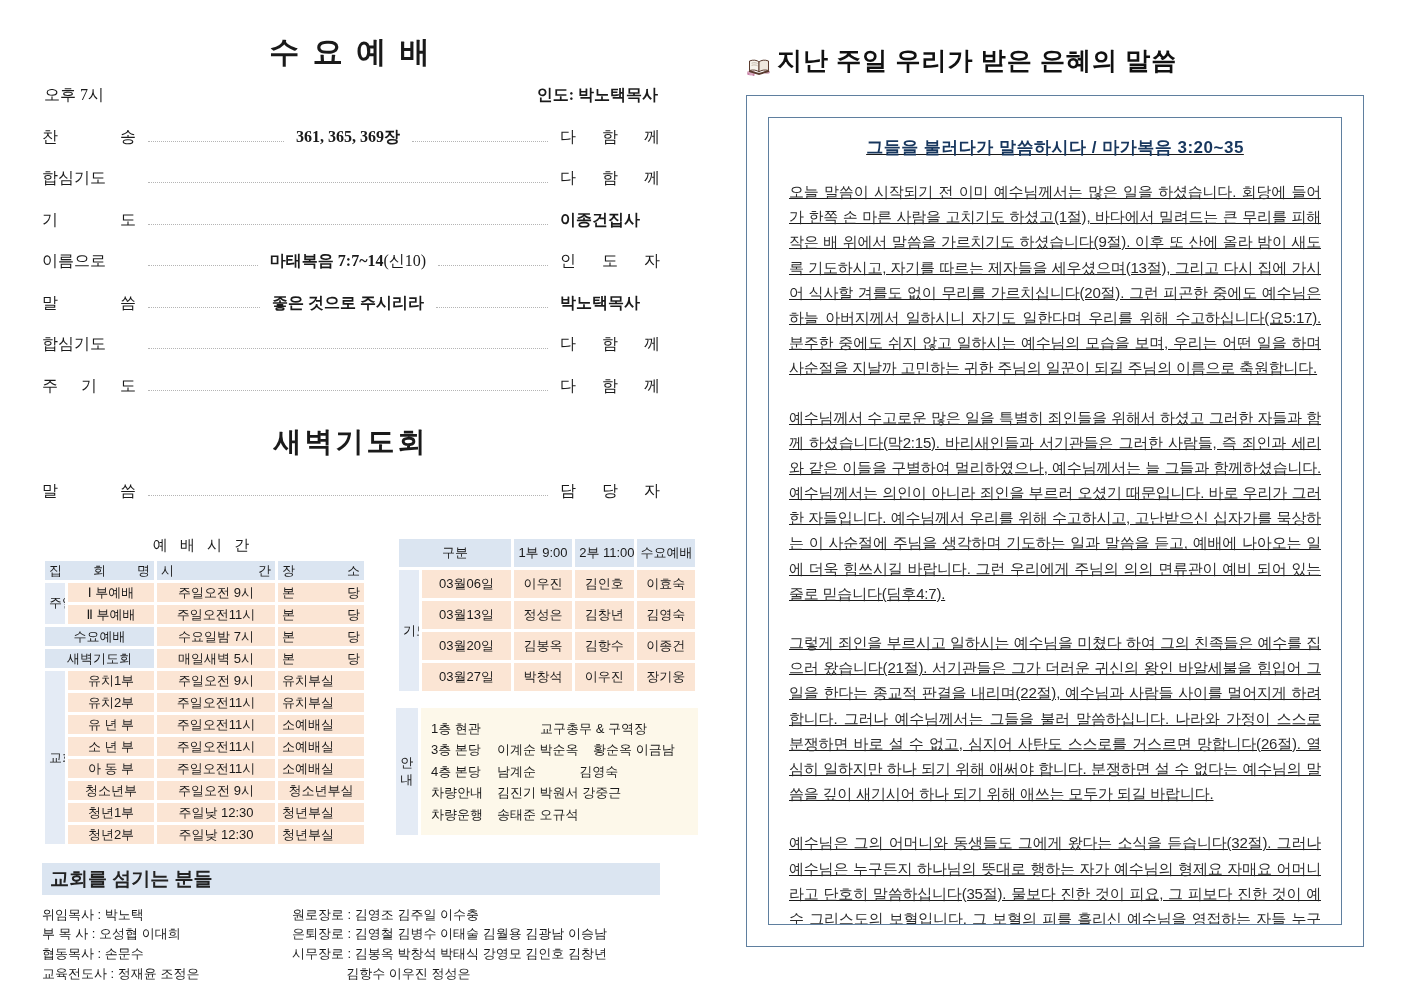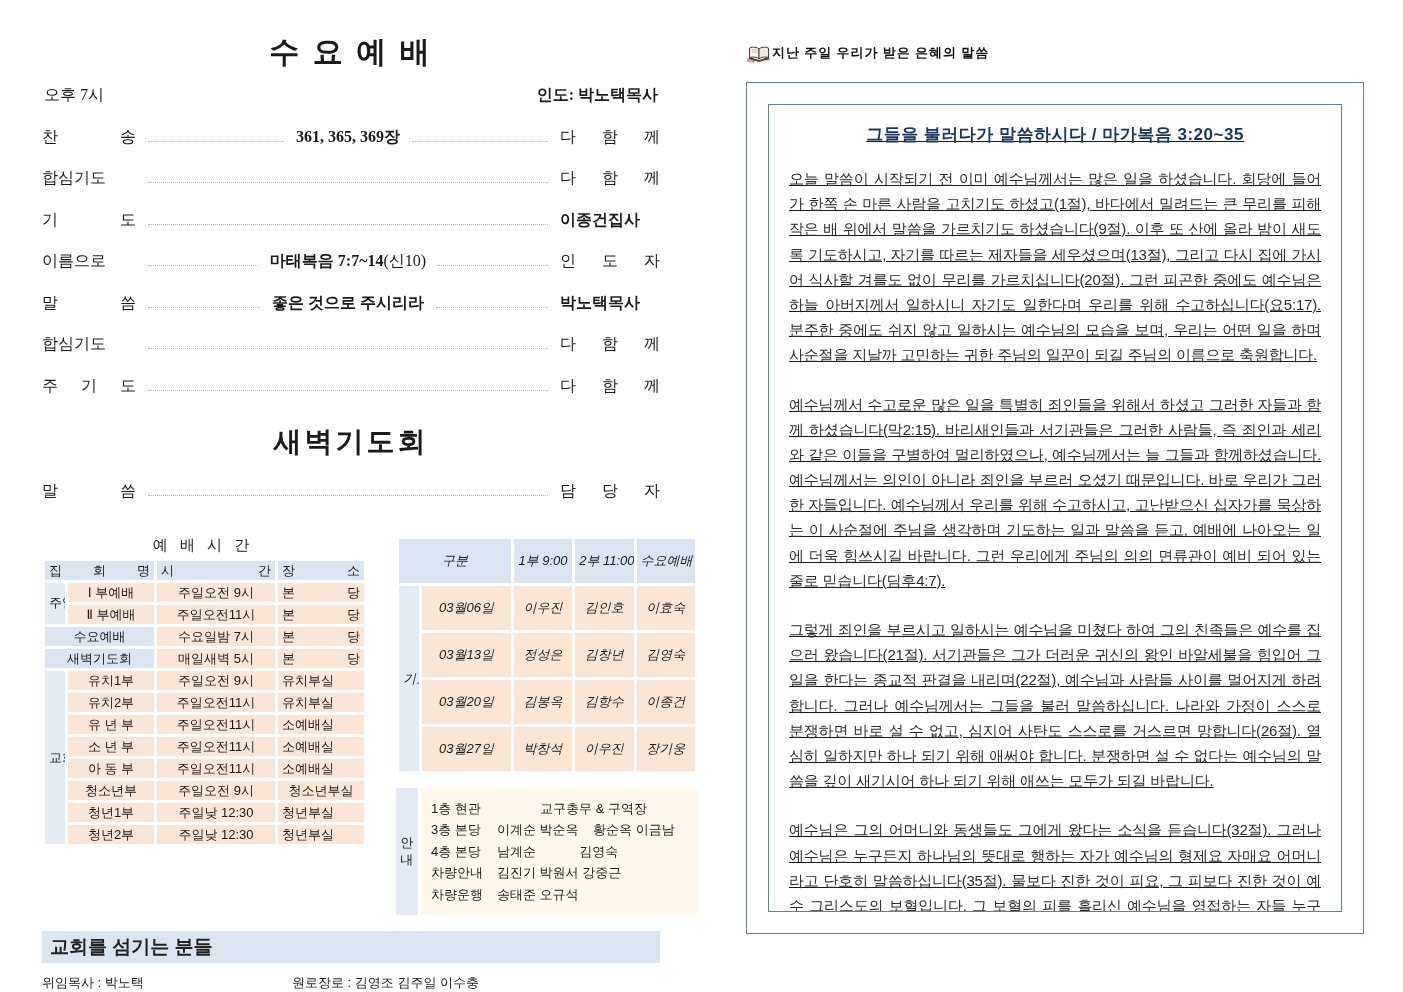--- a/index.html
+++ b/index.html
@@ -29,21 +29,21 @@
   table.tbl{border-collapse:separate;border-spacing:3px;font-size:13px;width:100%;table-layout:fixed;}
   .tbl td{padding:0 4px;text-align:center;height:19px;overflow:hidden;white-space:nowrap;}
   .hd{background:#dbe5f1;}
   .pe{background:#fbe5d4;}
   .bl{background:#dbe5f1;}
   .gp{background:#e4ebf5;vertical-align:middle;}
   .jcell{text-align:left;text-align-last:justify;}
   .vtext{display:inline-block;width:1.05em;word-break:break-all;line-height:1.25;font-size:13px;}
   .vtall{line-height:2.55;}
   .vmid{line-height:2.1;}
-  table.duty td{height:44px;font-style:italic;}
+  table.duty td{height:28px;}
   .col-g{width:20px;} .col-n{width:86px;} .col-t{width:118px;} .col-p{width:86px;}
   .dcol-g{width:20px;} .dcol-d{width:88px;} .dcol-x{width:58px;}
 
   
   .info{display:flex;gap:3px;margin-top:14px;width:302px;}
   .info-label{background:#e4ebf5;flex:0 0 22px;display:flex;align-items:center;justify-content:center;}
   .info-body{background:#fdf8ea;flex:1;padding:8px 8px 8px 10px;font-size:13px;}
   .info-line{display:flex;margin:3.5px 0;white-space:pre-wrap;}
   .info-place{flex:0 0 66px;}
   .info-names{flex:1;white-space:pre-wrap;}
@@ -51,21 +51,21 @@
 
   
   .serv-header{background:#dbe5f1;margin-top:16px;padding:3px 8px;font-size:19px;font-weight:bold;color:#222;}
   .serv-cols{display:flex;margin-top:9px;font-size:13px;line-height:1.42;}
   .serv-left{flex:0 0 250px;}
   .serv-right{flex:1;}
   .serv-line{white-space:pre-wrap;margin:1.5px 0;}
 
   
   .page-right{position:absolute;left:746px;top:44px;width:618px;}
-  .sermon-header{display:flex;align-items:flex-start;font-family:"Liberation Serif",serif;font-weight:bold;font-size:13px;letter-spacing:1px;color:#111;}
+  .sermon-header{display:flex;align-items:flex-end;gap:5px;font-family:"Liberation Serif",serif;font-weight:bold;font-size:25px;letter-spacing:1px;color:#111;}
   .book-icon{flex:0 0 auto;}
   .box{margin-top:18px;border:1px solid #5f7f9f;padding:21px;height:852px;box-sizing:border-box;text-decoration:underline;}
   .box-inner{border:1px solid #5f7f9f;height:100%;box-sizing:border-box;padding:12px 20px 10px;overflow:hidden;}
   .sermon-title{text-align:center;color:#17365d;font-weight:bold;font-size:17px;margin:6px 0 20px;letter-spacing:0.5px;}
   .sermon-body p{font-size:15px;line-height:1.68;text-align:justify;margin:0 0 24px;color:#2b2b2b;letter-spacing:-0.2px;}
 </style>
 </head>
 <body>
 
 <div class="sheet">
@@ -293,20 +293,21 @@
     <div class="serv-cols">
       <div class="serv-left">
         <div class="serv-line">위임목사 : 박노택</div>
         <div class="serv-line">부 목 사 : 오성협 이대희</div>
         <div class="serv-line">협동목사 : 손문수</div>
         <div class="serv-line">교육전도사 : 정재윤 조정은</div>
 
       </div>
       <div class="serv-right">
         <div class="serv-line">원로장로 : 김영조 김주일 이수충</div>
+        <div class="serv-line">은퇴장로 : 김영철 김병수 이태술 김월용 김광남 이승남</div>
         <div class="serv-line">시무장로 : 김봉옥 박창석 박태식 강영모 김인호 김창년</div>
         <div class="serv-line">               김항수 이우진 정성은</div>
 
       </div>
     </div>
   </div>
 
   <div class="page-right">
     <div class="sermon-header">
       <svg class="book-icon" width="26" height="20" viewBox="0 0 26 20" aria-hidden="true">

